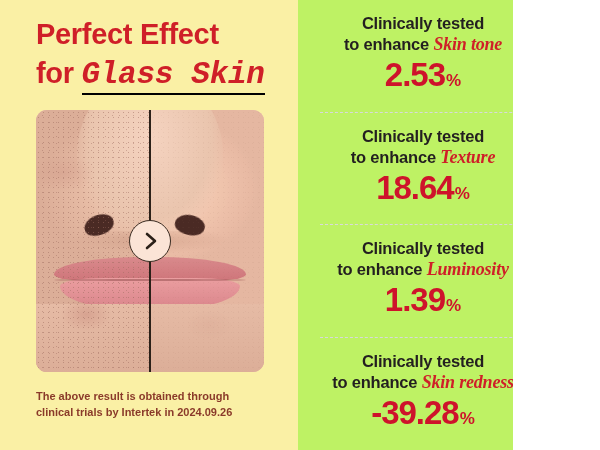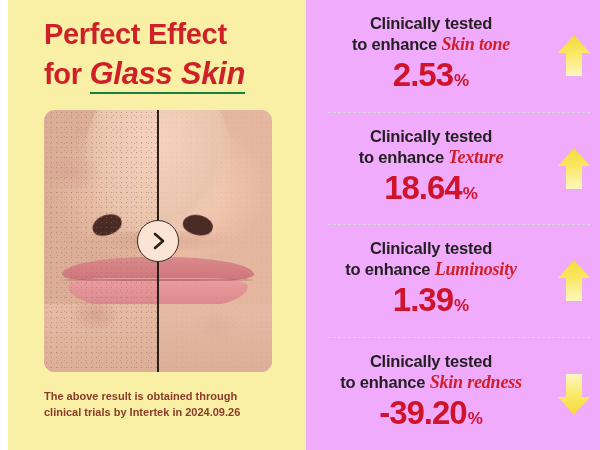--- a/index.html
+++ b/index.html
@@ -5,25 +5,24 @@
   html, body {
     margin: 0;
     padding: 0;
     background: #ffffff;
   }
   body {
     font-family: "Liberation Sans", sans-serif;
   }
   #canvas {
     position: relative;
-    width: 592px;
+    width: 513px;
     height: 450px;
     overflow: hidden;
     background: #ffffff;
-    margin-left: 8px;
   }
 
   
   #left-panel {
     position: absolute;
     left: 0;
     top: 0;
     width: 298px;
     height: 450px;
     background: #faf0a5;
@@ -41,26 +40,26 @@
     font-size: 29px;
     line-height: 37px;
     color: #cf1f28;
     letter-spacing: -0.3px;
     white-space: nowrap;
   }
   .headline-line-2 {
     margin-top: 2px;
   }
   .headline-em {
-    font-family: Liberation Sans, sans-serif;
+    font-family: Liberation Mono, monospace;
     font-style: italic;
     font-weight: bold;
     font-size: 31px;
     color: #cf1f28;
-    border-bottom: 2px solid #15803d;
+    border-bottom: 2px solid #000000;
     padding-bottom: 1px;
     text-align: right;
   }
 
   
   #photo {
     position: absolute;
     left: 36px;
     top: 110px;
     width: 228px;
@@ -228,21 +227,21 @@
     color: #8a3a2a;
   }
 
   
   #right-panel {
     position: absolute;
     left: 298px;
     top: 0;
     width: 302px;
     height: 450px;
-    background: #f0abfc;
+    background: #bef264;
   }
   .stat {
     position: relative;
     box-sizing: border-box;
     height: 112.5px;
     padding: 0 14px 0 8px;
   }
   .stat-divider {
     position: absolute;
     left: 22px;
@@ -434,21 +433,21 @@
           <path d="M18 4 L34 22 L26 22 L26 45 L10 45 L10 22 L2 22 Z" fill="url(#gup3)"></path>
         </svg>
       </div>
       <div class="stat-divider"></div>
     </div>
 
     <div class="stat">
       <div class="stat-body">
         <div class="stat-line">Clinically tested</div>
         <div class="stat-line"><span>to enhance </span><span class="metric">Skin redness</span></div>
-        <div class="stat-value"><span>-39.20</span><span class="pct">%</span></div>
+        <div class="stat-value"><span>-39.28</span><span class="pct">%</span></div>
       </div>
       <div class="arrow-wrap">
         <svg width="36" height="50" viewBox="0 0 36 50">
           <defs>
             <linearGradient id="gdn1" x1="0" y1="0" x2="0" y2="1">
               <stop offset="0%" stop-color="#FDF6C0"></stop>
               <stop offset="55%" stop-color="#FAE863"></stop>
               <stop offset="100%" stop-color="#F5D93B"></stop>
             </linearGradient>
           </defs>

